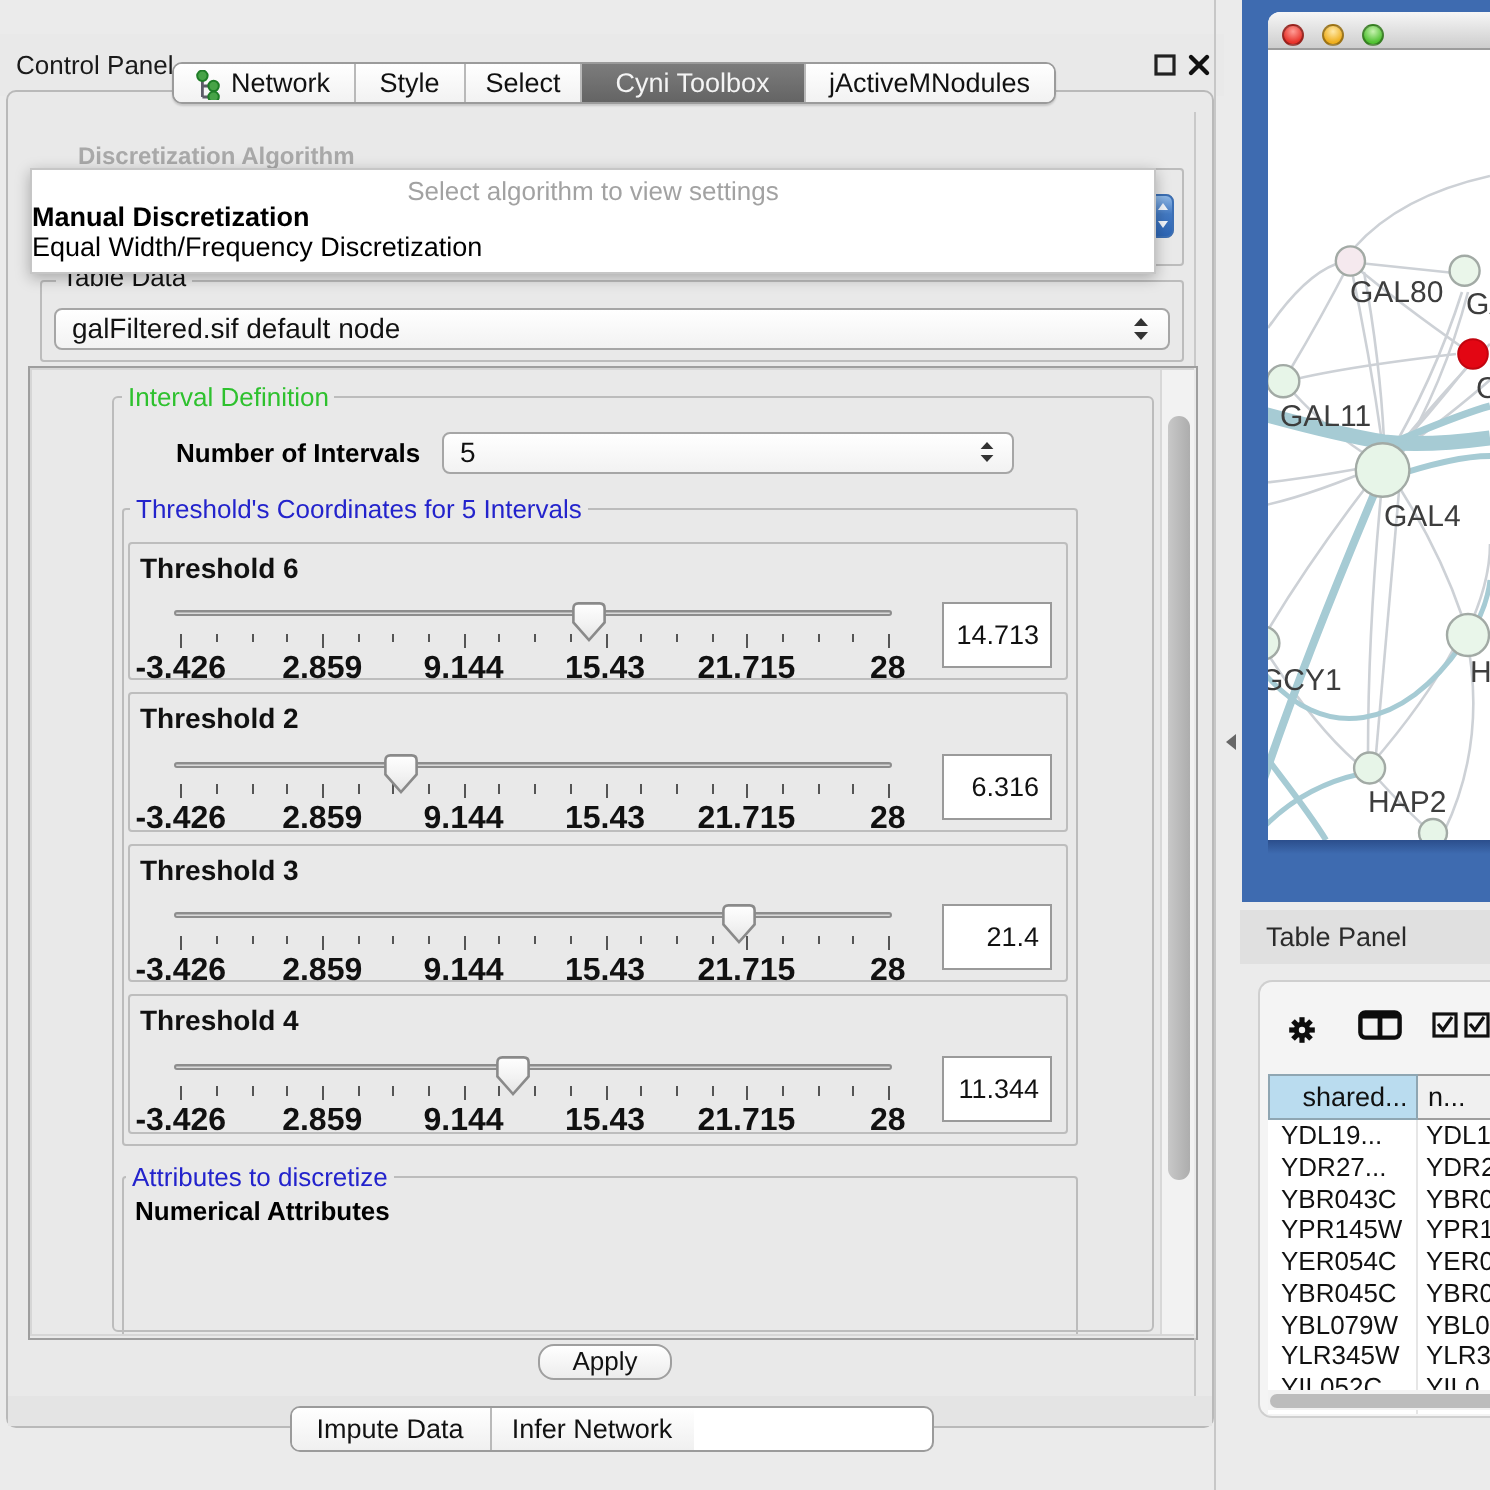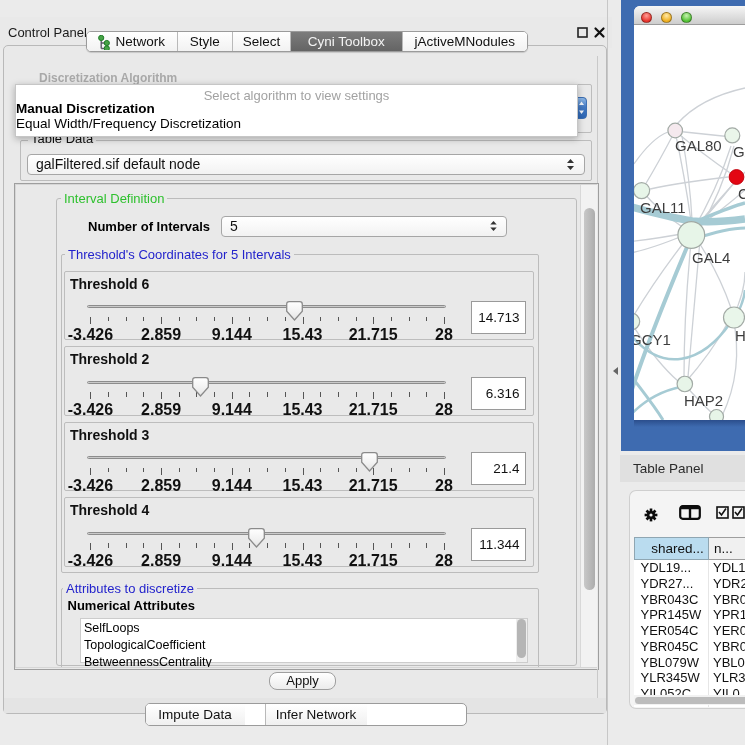--- a/index.html
+++ b/index.html
@@ -44,21 +44,21 @@
 .slab { position:absolute; top:54px; transform:translateX(-50%); font-size:16px; font-weight:bold; color:#111; }
 .vbox { position:absolute; left:405.5px; top:29.5px; width:55px; height:33px; background:#fff; border:1px solid #9a9a9a; font-size:13.5px; color:#111; text-align:right; line-height:31px; padding-right:5px; }
 
 
 #popup { position:absolute; left:15px; top:84px; width:563px; height:53px; box-sizing:border-box; background:#fff; border:1px solid #c6c6c6; box-shadow:0 2px 7px rgba(0,0,0,.28); z-index:30; }
 
 
 #apply { position:absolute; left:269px; top:672px; width:67px; height:17.5px; background:linear-gradient(#ffffff,#ececec); border:1px solid #9f9f9f; border-radius:8px; font-size:13px; text-align:center; line-height:15px; color:#111; }
 
 
-#btabs { position:absolute; left:144.5px; top:703px; width:322px; height:23px; display:flex; border:1px solid #9b9b9b; border-radius:5px; overflow:hidden; background:#fff;gap:20px; }
+#btabs { position:absolute; left:144.5px; top:703px; width:322px; height:23px; display:flex; border:1px solid #9b9b9b; border-radius:5px; overflow:hidden; background:#fff; }
 #btabs .seg { height:100%; display:flex; align-items:center; justify-content:center; font-size:13.5px; color:#111; background:linear-gradient(#ffffff,#f0f0f0); border-left:1px solid #b9b9b9; }
 #btabs .seg:first-child { border-left:none; }
 #btabs .sel { background:linear-gradient(#989898,#7e7e7e); color:#f3f3f3; }
 
 
 #netpanel { position:absolute; left:621px; top:0; width:124px; height:451px; background:#3e6bb0; }
 #netwin { position:absolute; left:13px; top:6px; width:111px; height:414px; border-radius:6px 0 0 0; overflow:hidden; background:#fff; }
 #nettitle { position:absolute; left:0; top:0; width:111px; height:19px; background:linear-gradient(#f6f6f6,#cdcdcd); border-bottom:1px solid #9c9c9c; }
 .tl { position:absolute; top:5.5px; width:11px; height:11px; border-radius:50%; }
 .net { position:absolute; left:0; top:19px; }
@@ -298,28 +298,20 @@
             <span class="slab" style="left:237.5px">15.43</span>
             <span class="slab" style="left:308.2px">21.715</span>
             <span class="slab" style="left:378.9px">28</span>
         <div class="vbox">11.344</div>
       </div>
       </div>
 
       <div class="gbox" style="left:45px;top:403px;width:477.5px;height:100px"></div>
       <div class="gtitle" style="left:47px;top:396px;color:#2323cc">Attributes to discretize</div>
       <div class="abs" style="left:51.5px;top:413px;font-size:13px;font-weight:bold">Numerical Attributes</div>
-      <div class="abs" style="left:64px;top:432.5px;width:448px;height:45.5px;background:#fff;border:1px solid #cccccc">
-        <div style="position:absolute;left:3px;top:2.5px;font-size:12.5px">SelfLoops</div>
-          <div style="position:absolute;left:3px;top:19.5px;font-size:12.5px">TopologicalCoefficient</div>
-          <div style="position:absolute;left:3px;top:36.5px;font-size:12.5px">BetweennessCentrality</div>
-        <div class="abs" style="right:0;top:0;width:11px;height:43.5px;background:#eee">
-            <div class="abs" style="left:1px;top:0;width:9px;height:39px;background:#b5b5b5;border-radius:5px"></div>
-          </div>
-      </div>
     </div>
   </div>
 
   <div class="abs" style="left:597px;top:56px;width:1px;height:127px;background:#c9c9c9"></div>
   <div class="abs" style="left:597px;top:669px;width:1px;height:29px;background:#c9c9c9"></div>
   <div id="apply">Apply</div>
 
   <div id="btabs">
     <div class="seg" style="width:99px">Impute Data</div>
     <div class="seg" style="width:102px">Infer Network</div>

